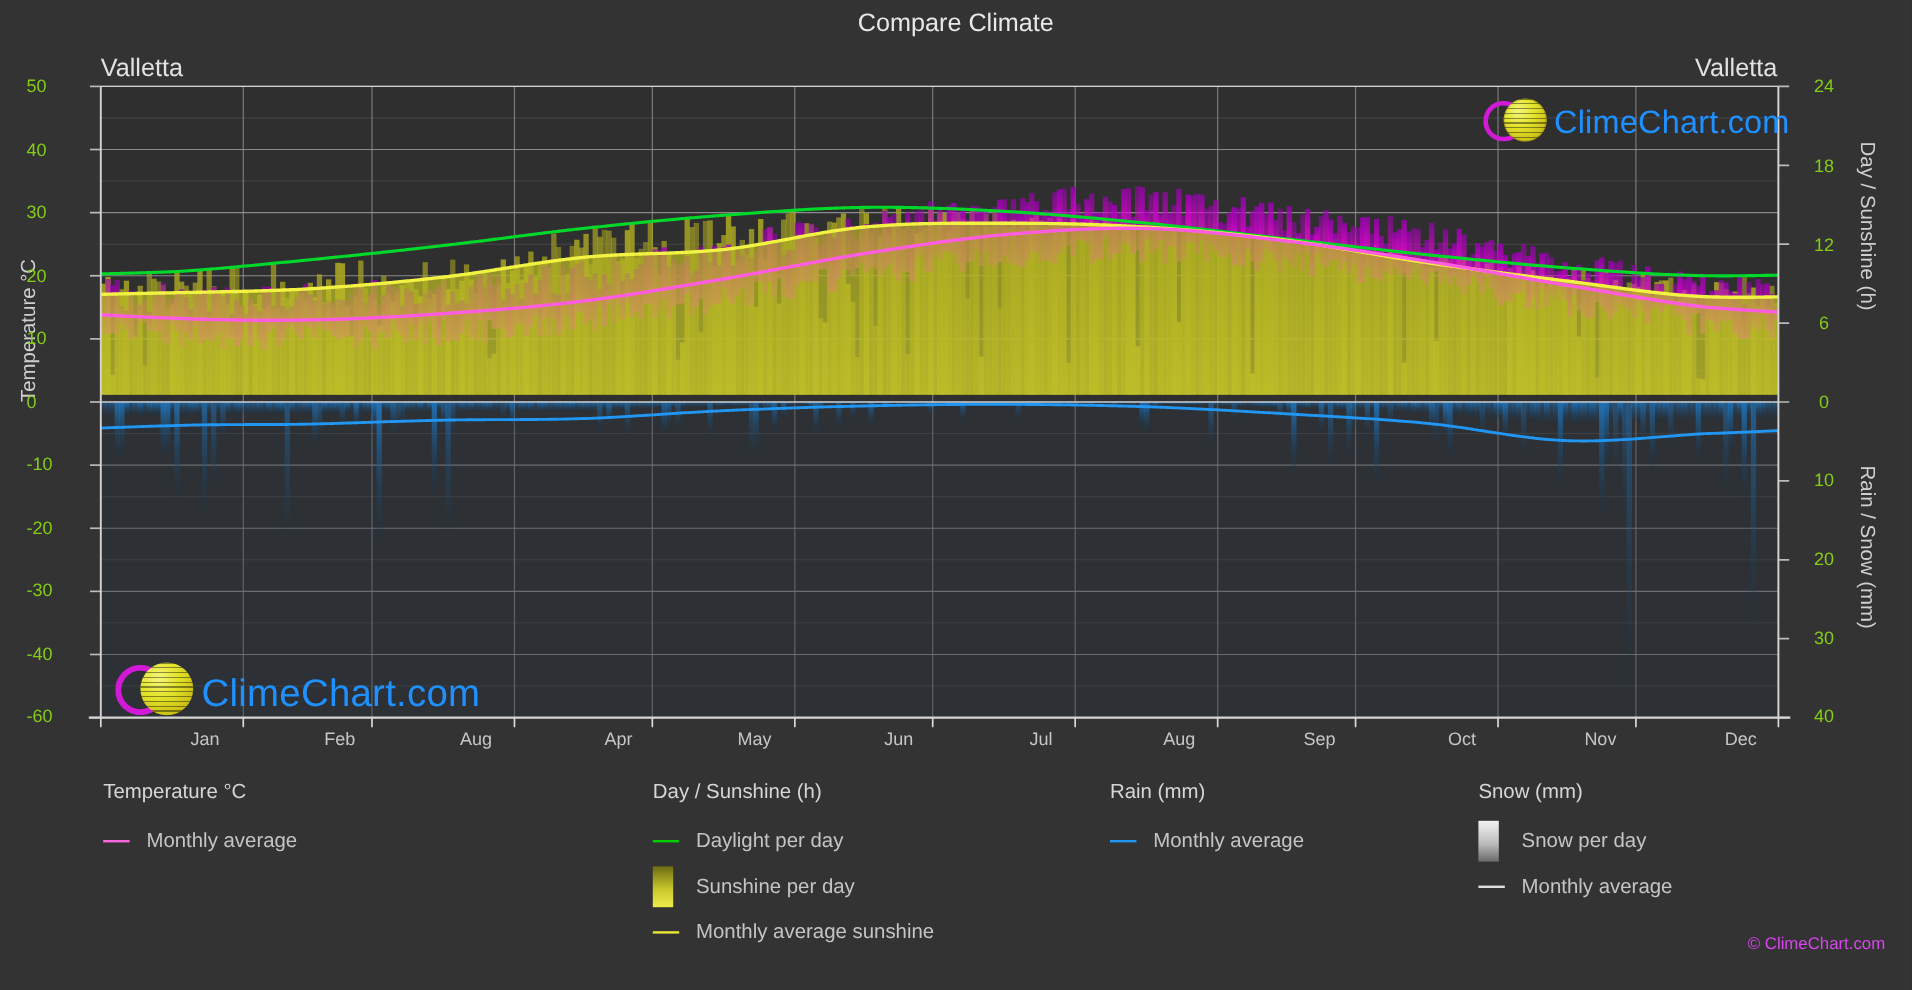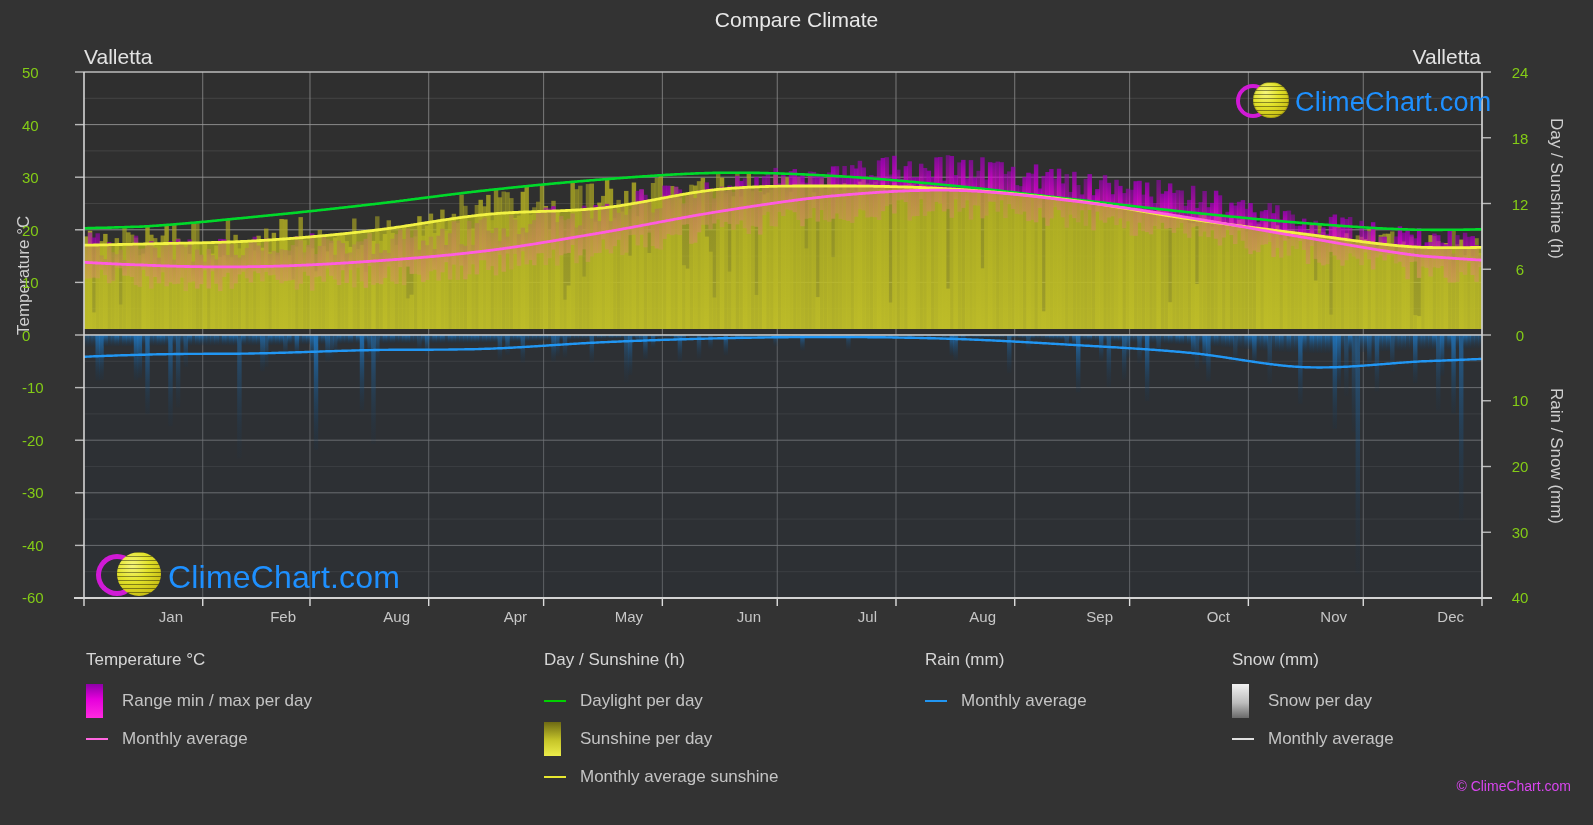--- a/index.html
+++ b/index.html
@@ -1345,26 +1345,20 @@
       border-radius:50%;"></div>
     <div class="txt" style="font-size:32px;margin-left:7px;">ClimeChart.com</div>
   </div>
 
   <div class="legend">
 
     <div class="lg-col" style="left:86px;">
       <div class="lg-head">Temperature °C</div>
       <div class="lg-row">
         <span class="sw-wrap">
-          <span class="sw-box" style="background:linear-gradient(to bottom,#8e00a8 0%,#e600dc 45%,#ff2ae0 100%);"></span>
-        </span>
-        <span class="lg-label">Range min / max per day</span>
-      </div>
-      <div class="lg-row">
-        <span class="sw-wrap">
           <span class="sw-line" style="border-top-color:#ff66e0;"></span>
         </span>
         <span class="lg-label">Monthly average</span>
       </div>
     </div>
 
     <div class="lg-col" style="left:544px;">
       <div class="lg-head">Day / Sunshine (h)</div>
       <div class="lg-row">
         <span class="sw-wrap">

